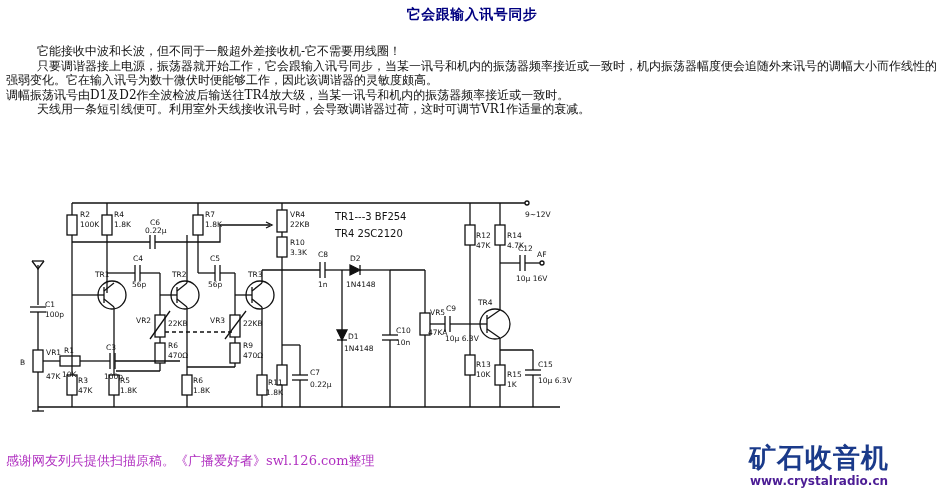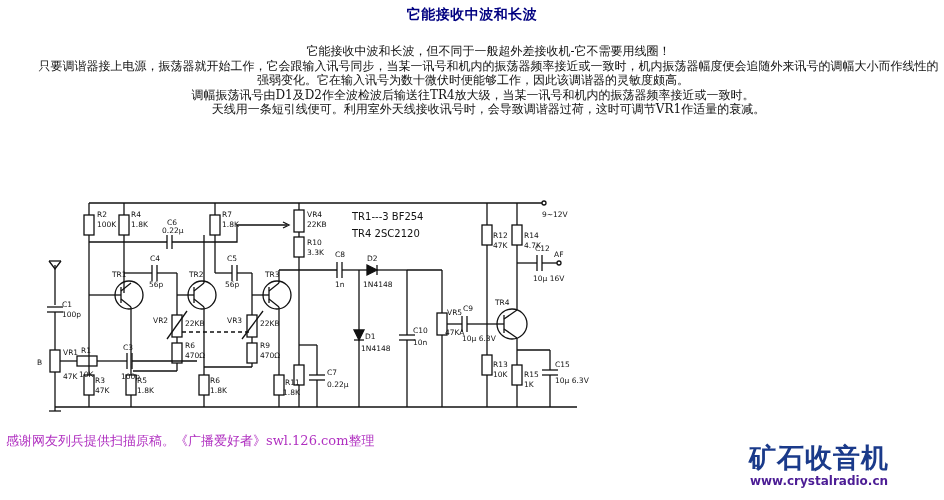--- a/index.html
+++ b/index.html
@@ -1,32 +1,32 @@
 <!DOCTYPE html>
 <html><head>
 <meta charset="utf-8">
 <style>
   html, body { margin:0; padding:0; background:#ffffff; }
   body { width:944px; height:500px; position:relative; overflow:hidden; font-family:"DejaVu Sans", sans-serif; }
   .title { position:absolute; top:6px; left:0; width:944px; text-align:center; color:#000080; font-weight:bold; font-size:14px; letter-spacing:0.5px; }
   .body-text { position:absolute; top:44px; left:6px; width:934px; font-family:"DejaVu Serif", serif; font-size:12px; line-height:14.6px; color:#111; }
-  .body-text p { margin:0;text-align:center; }
+  .body-text p { margin:0; }
   .indent { text-indent:31px; }
-  .schematic { position:absolute; top:195px; left:37px; width:560px; height:230px; }
+  .schematic { position:absolute; top:195px; left:20px; width:560px; height:230px; }
   .schematic svg { width:560px; height:230px; }
   .schematic text { font-family:"DejaVu Sans", sans-serif; font-size:7.5px; fill:#111; }
-  .credit { position:absolute; top:432px; left:6px; color:#b030c0; font-size:13px; font-family:"DejaVu Serif", serif; }
+  .credit { position:absolute; top:452px; left:6px; color:#b030c0; font-size:13px; font-family:"DejaVu Serif", serif; }
   .logo { position:absolute; top:440px; left:744px; width:150px; text-align:center; color:#1a3a8a; }
   .logo-cn { font-size:27px; font-weight:bold; letter-spacing:1px; font-family:"DejaVu Sans", sans-serif; }
   .logo-url { font-size:12px; font-weight:bold; color:#4c1d95; font-family:"DejaVu Sans", sans-serif; margin-top:-2px; }
 </style>
 </head>
 <body>
 
-<div class="title">它能接收中波和长波</div>
+<div class="title">它会跟输入讯号同步</div>
 
 <div class="body-text">
   <p class="indent">它能接收中波和长波，但不同于一般超外差接收机-它不需要用线圈！</p>
   <p class="indent">只要调谐器接上电源，振荡器就开始工作，它会跟输入讯号同步，当某一讯号和机内的振荡器频率接近或一致时，机内振荡器幅度便会追随外来讯号的调幅大小而作线性的强弱变化。它在输入讯号为数十微伏时便能够工作，因此该调谐器的灵敏度颇高。</p>
   <p>调幅振荡讯号由D1及D2作全波检波后输送往TR4放大级，当某一讯号和机内的振荡器频率接近或一致时。</p>
   <p class="indent">天线用一条短引线便可。利用室外天线接收讯号时，会导致调谐器过荷，这时可调节VR1作适量的衰减。</p>
 </div>
 
 <div class="schematic">
   <svg viewBox="0 0 560 230" xmlns="http://www.w3.org/2000/svg">

